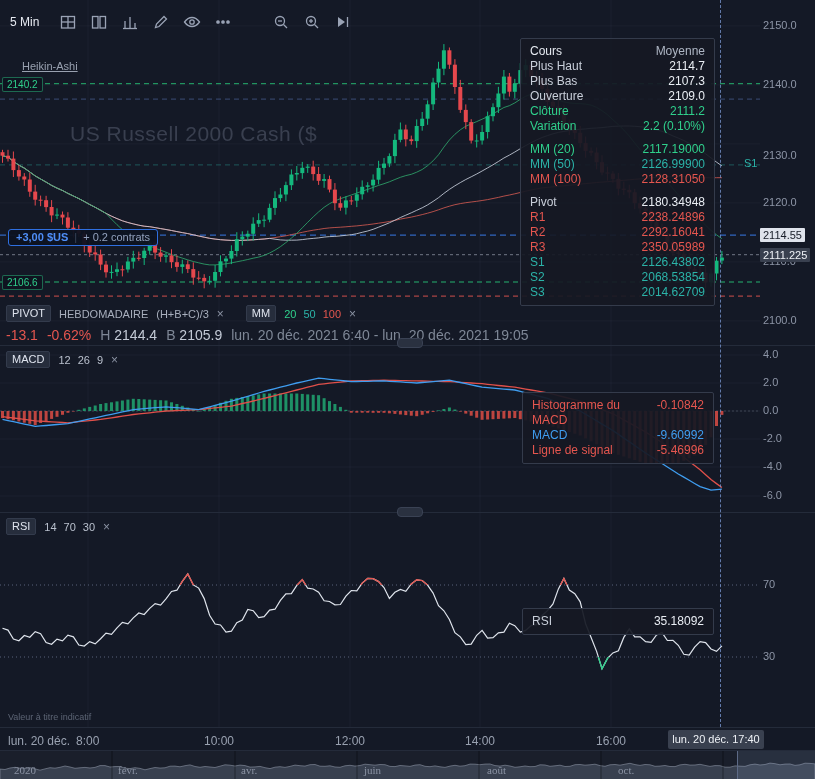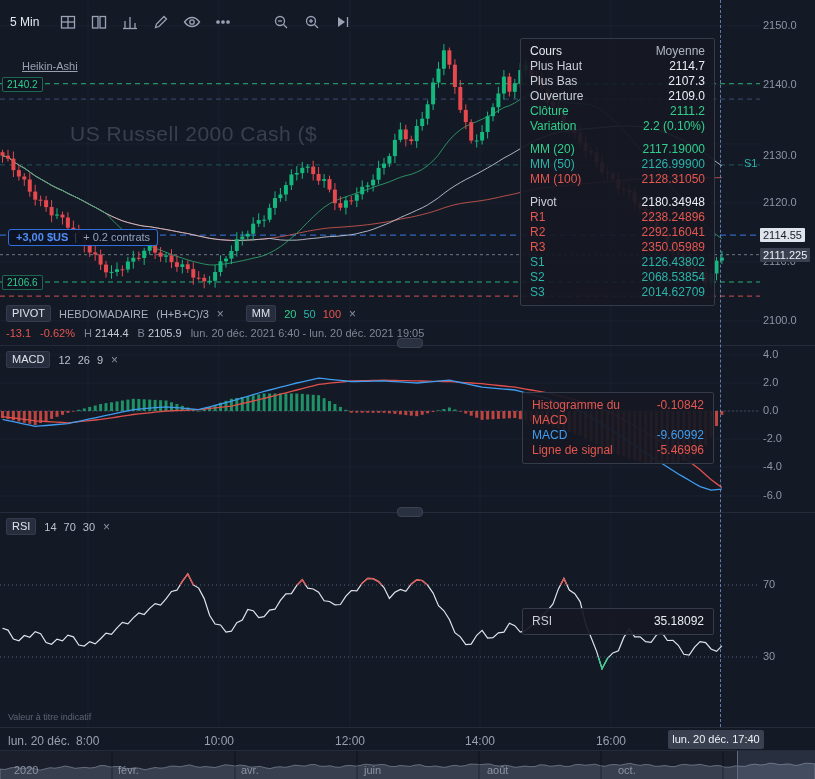--- a/index.html
+++ b/index.html
@@ -37,29 +37,29 @@
   .c-g .lab,.c-g .val{color:#2fd08c;}
   .c-t .lab,.c-t .val{color:#2bb3a8;}
   .c-r .lab,.c-r .val{color:#e5564f;}
   .c-b .lab,.c-b .val{color:#3f9df0;}
   .ind-bar{position:absolute;left:6px;display:flex;align-items:center;gap:8px;font-size:11px;z-index:5;}
   #pivotBar{top:305px;} #macdBar{top:351px;} #rsiBar{top:518px;}
   .chip{background:#262d3c;border:1px solid #333b4c;border-radius:2px;padding:0 5px;line-height:15px;color:#dfe4ee;cursor:pointer;}
   .ptext{color:#a7aebc;}
   .close-x{color:#8a92a3;cursor:pointer;font-size:12px;}
   .p-g{color:#2fd08c;} .p-t{color:#2bb3a8;} .p-r{color:#e5564f;} .p-n{color:#b9c0cd;}
-  #infoRow{position:absolute;top:327px;left:6px;display:flex;gap:9px;font-size:11px;z-index:5;white-space:nowrap;}
+  #infoRow{position:absolute;top:327px;left:6px;display:flex;gap:9px;font-size:14px;z-index:5;white-space:nowrap;}
   .neg{color:#e5564f;} .dim{color:#7e8796;} .num{color:#c3cad6;}
   .drag-handle{position:absolute;left:397px;width:24px;height:8px;background:#2a3140;border:1px solid #3a4254;border-radius:4px;z-index:6;cursor:row-resize;}
   #cursorLine{position:absolute;left:720px;top:0;height:727px;width:0;border-left:1px dashed rgba(124,155,216,.75);z-index:3;}
   .footnote{position:absolute;top:712px;left:8px;font-size:9px;color:#5c6474;z-index:5;}
   #timeAxis{position:absolute;top:727px;left:0;width:815px;height:23px;background:#141926;border-top:1px solid #242b3a;z-index:4;}
   .tlabel{position:absolute;top:6px;font-size:12px;color:#99a1b0;white-space:nowrap;}
   #cursorTag{position:absolute;left:668px;top:2px;width:96px;text-align:center;background:#39404f;color:#eef1f6;font-size:11px;line-height:19px;border-radius:2px;}
-  #navigator{position:absolute;top:750px;left:0;width:815px;height:29px;background:#1a1f2b;border-top:1px solid #242b3a;z-index:4;}
+  #navigator{position:absolute;top:750px;left:0;width:815px;height:29px;background:#1a1f2b;border-top:1px solid #242b3a;z-index:4;font-family:Liberation Serif, serif;}
   #navSvg{position:absolute;top:0;left:0;}
   .nlabel{position:absolute;top:13px;font-size:11px;color:#8b93a4;z-index:3;}
   .nav-select{position:absolute;left:737px;top:0;width:77px;height:29px;background:rgba(150,170,210,.12);border-left:1px solid #5d6a86;z-index:2;cursor:grab;}
 </style>
 </head>
 <body>
 
 <div class="app">
 
   <div class="watermark">US Russell 2000 Cash ($</div>

